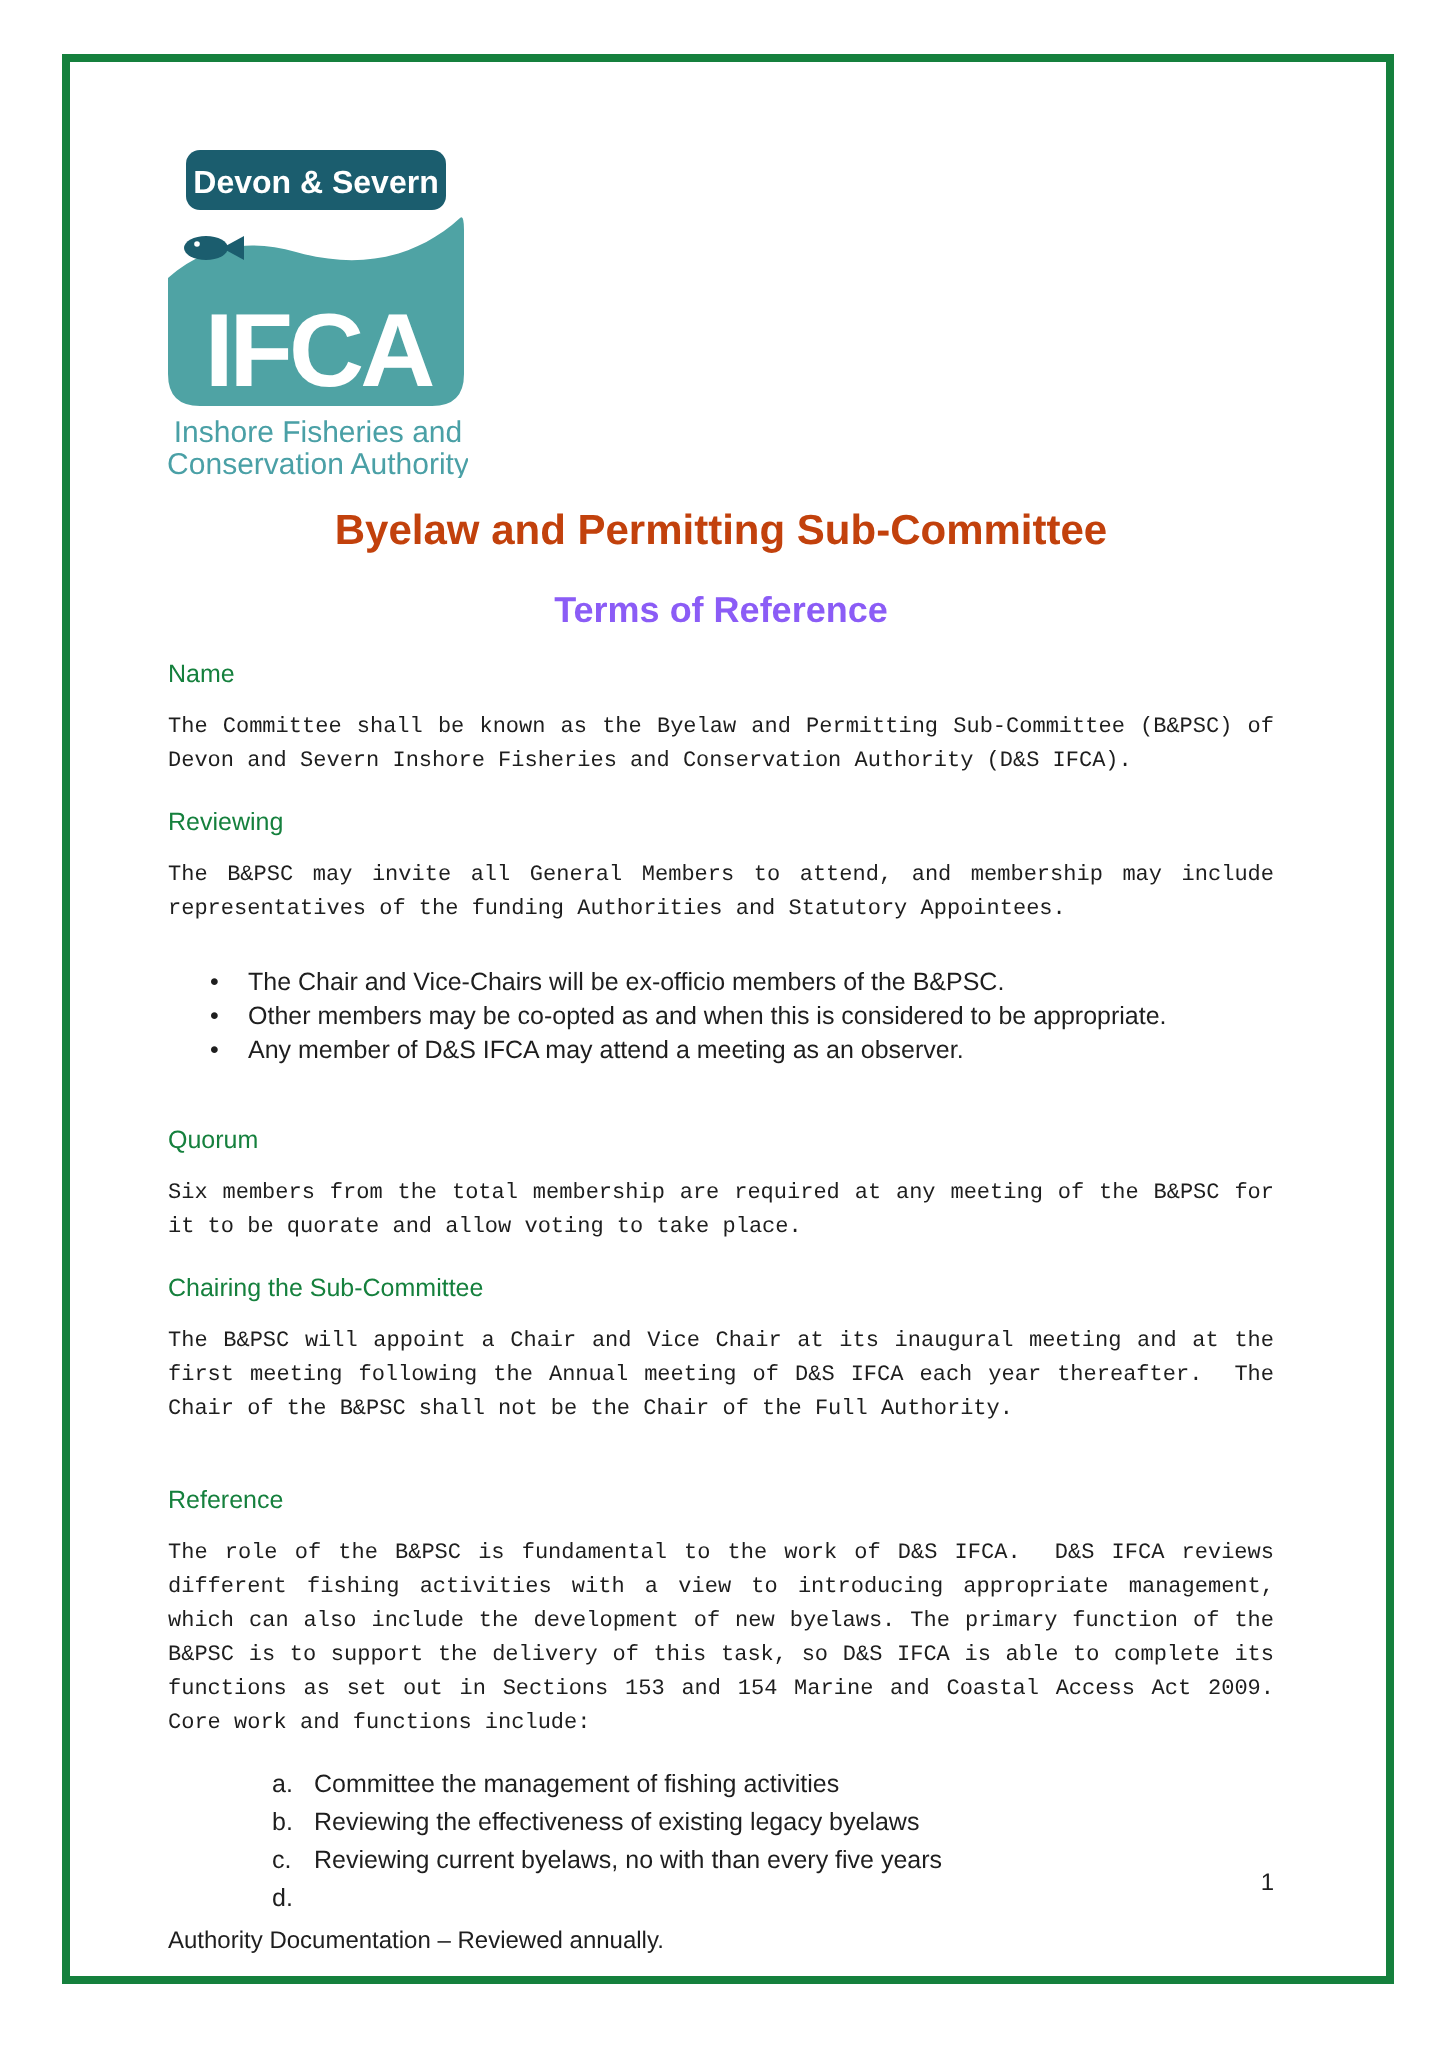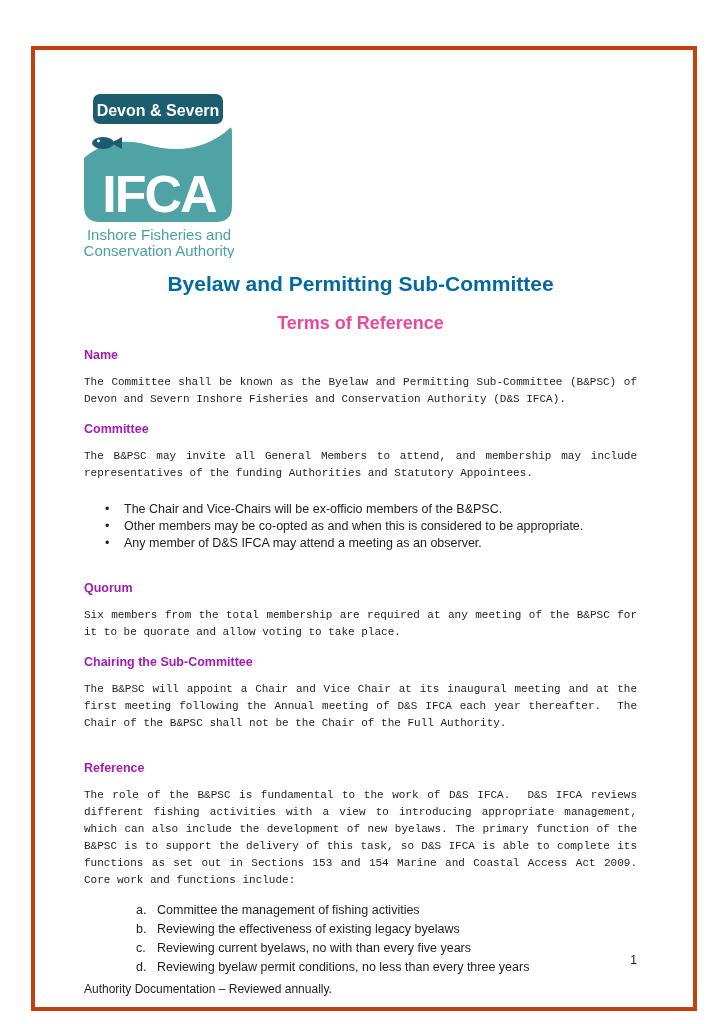--- a/index.html
+++ b/index.html
@@ -5,43 +5,43 @@
   * { margin: 0; padding: 0; box-sizing: border-box; }
   html, body { width: 724px; height: 1024px; }
   body {
     background: #ffffff;
     font-family: "Liberation Sans", sans-serif;
     color: #1e1e1e;
     position: relative;
   }
   .page-frame {
     position: absolute;
-    left: 31px; top: 46px;
+    left: 31px; top: 27px;
     width: 666px; height: 965px;
-    border: 4px solid #c2410c;
+    border: 4px solid #15803d;
     background: #ffffff;
   }
   .content {
     position: absolute;
     inset: 0;
     padding: 14px 56px 0 49px;
   }
   .logo { margin-top: 30px; width: 150px; }
   svg text { font-family: "Liberation Sans", sans-serif; }
   .doc-title {
     font-size: 21px; font-weight: bold; text-align: center;
-    line-height: 27px; margin-top: 8px; color: #0369a1;
+    line-height: 27px; margin-top: 8px; color: #c2410c;
   }
   .doc-subtitle {
     font-size: 18px; font-weight: bold; text-align: center;
-    line-height: 22px; margin-top: 15px; color: #ec4899;
+    line-height: 22px; margin-top: 15px; color: #8b5cf6;
   }
   .heading {
-    font-size: 12.5px; font-weight: bold; line-height: 17px;
-    margin-top: 13px; color: #a21caf;
+    font-size: 12.5px; font-weight: normal; line-height: 17px;
+    margin-top: 13px; color: #15803d;
   }
   .para {
     font-size: 11px; line-height: 17px; text-align: justify;
     margin-top: 10px;
     font-family: Liberation Mono, monospace;
   }
   .bullets { margin: 19px 0 0 21px; }
   .bullet-row { display: flex; font-size: 12.5px; line-height: 17px; }
   .bullet-row .marker { width: 19px; flex: none; }
   .gap-lg { margin-top: 28px; }
@@ -76,21 +76,21 @@
         <text x="75" y="162" text-anchor="middle" font-size="15" fill="#4AA0A6">Conservation Authority</text>
       </svg>
     </div>
 
     <div class="doc-title">Byelaw and Permitting Sub-Committee</div>
     <div class="doc-subtitle">Terms of Reference</div>
 
     <div class="heading">Name</div>
     <div class="para">The Committee shall be known as the Byelaw and Permitting Sub-Committee (B&amp;PSC) of Devon and Severn Inshore Fisheries and Conservation Authority (D&amp;S IFCA).</div>
 
-    <div class="heading">Committee</div>
+    <div class="heading">Reviewing</div>
     <div class="para">The B&amp;PSC may invite all General Members to attend, and membership may include representatives of the funding Authorities and Statutory Appointees.</div>
     <div class="bullets">
       <div class="bullet-row">
         <span class="marker">•</span>
         <span>The Chair and Vice-Chairs will be ex-officio members of the B&amp;PSC.</span>
       </div>
       <div class="bullet-row">
         <span class="marker">•</span>
         <span>Other members may be co-opted as and when this is considered to be appropriate.</span>
       </div>
@@ -116,21 +116,20 @@
       <div class="lettered-row">
         <span class="marker">b.</span>
         <span>Reviewing the effectiveness of existing legacy byelaws</span>
       </div>
       <div class="lettered-row">
         <span class="marker">c.</span>
         <span>Reviewing current byelaws, no with than every five years</span>
       </div>
       <div class="lettered-row">
         <span class="marker">d.</span>
-        <span>Reviewing byelaw permit conditions, no less than every three years</span>
       </div>
     </div>
 
     <div class="footer-area">
       <div class="page-number">1</div>
       <div class="footer-note">Authority Documentation – Reviewed annually.</div>
     </div>
 
   </div>
 </div>

